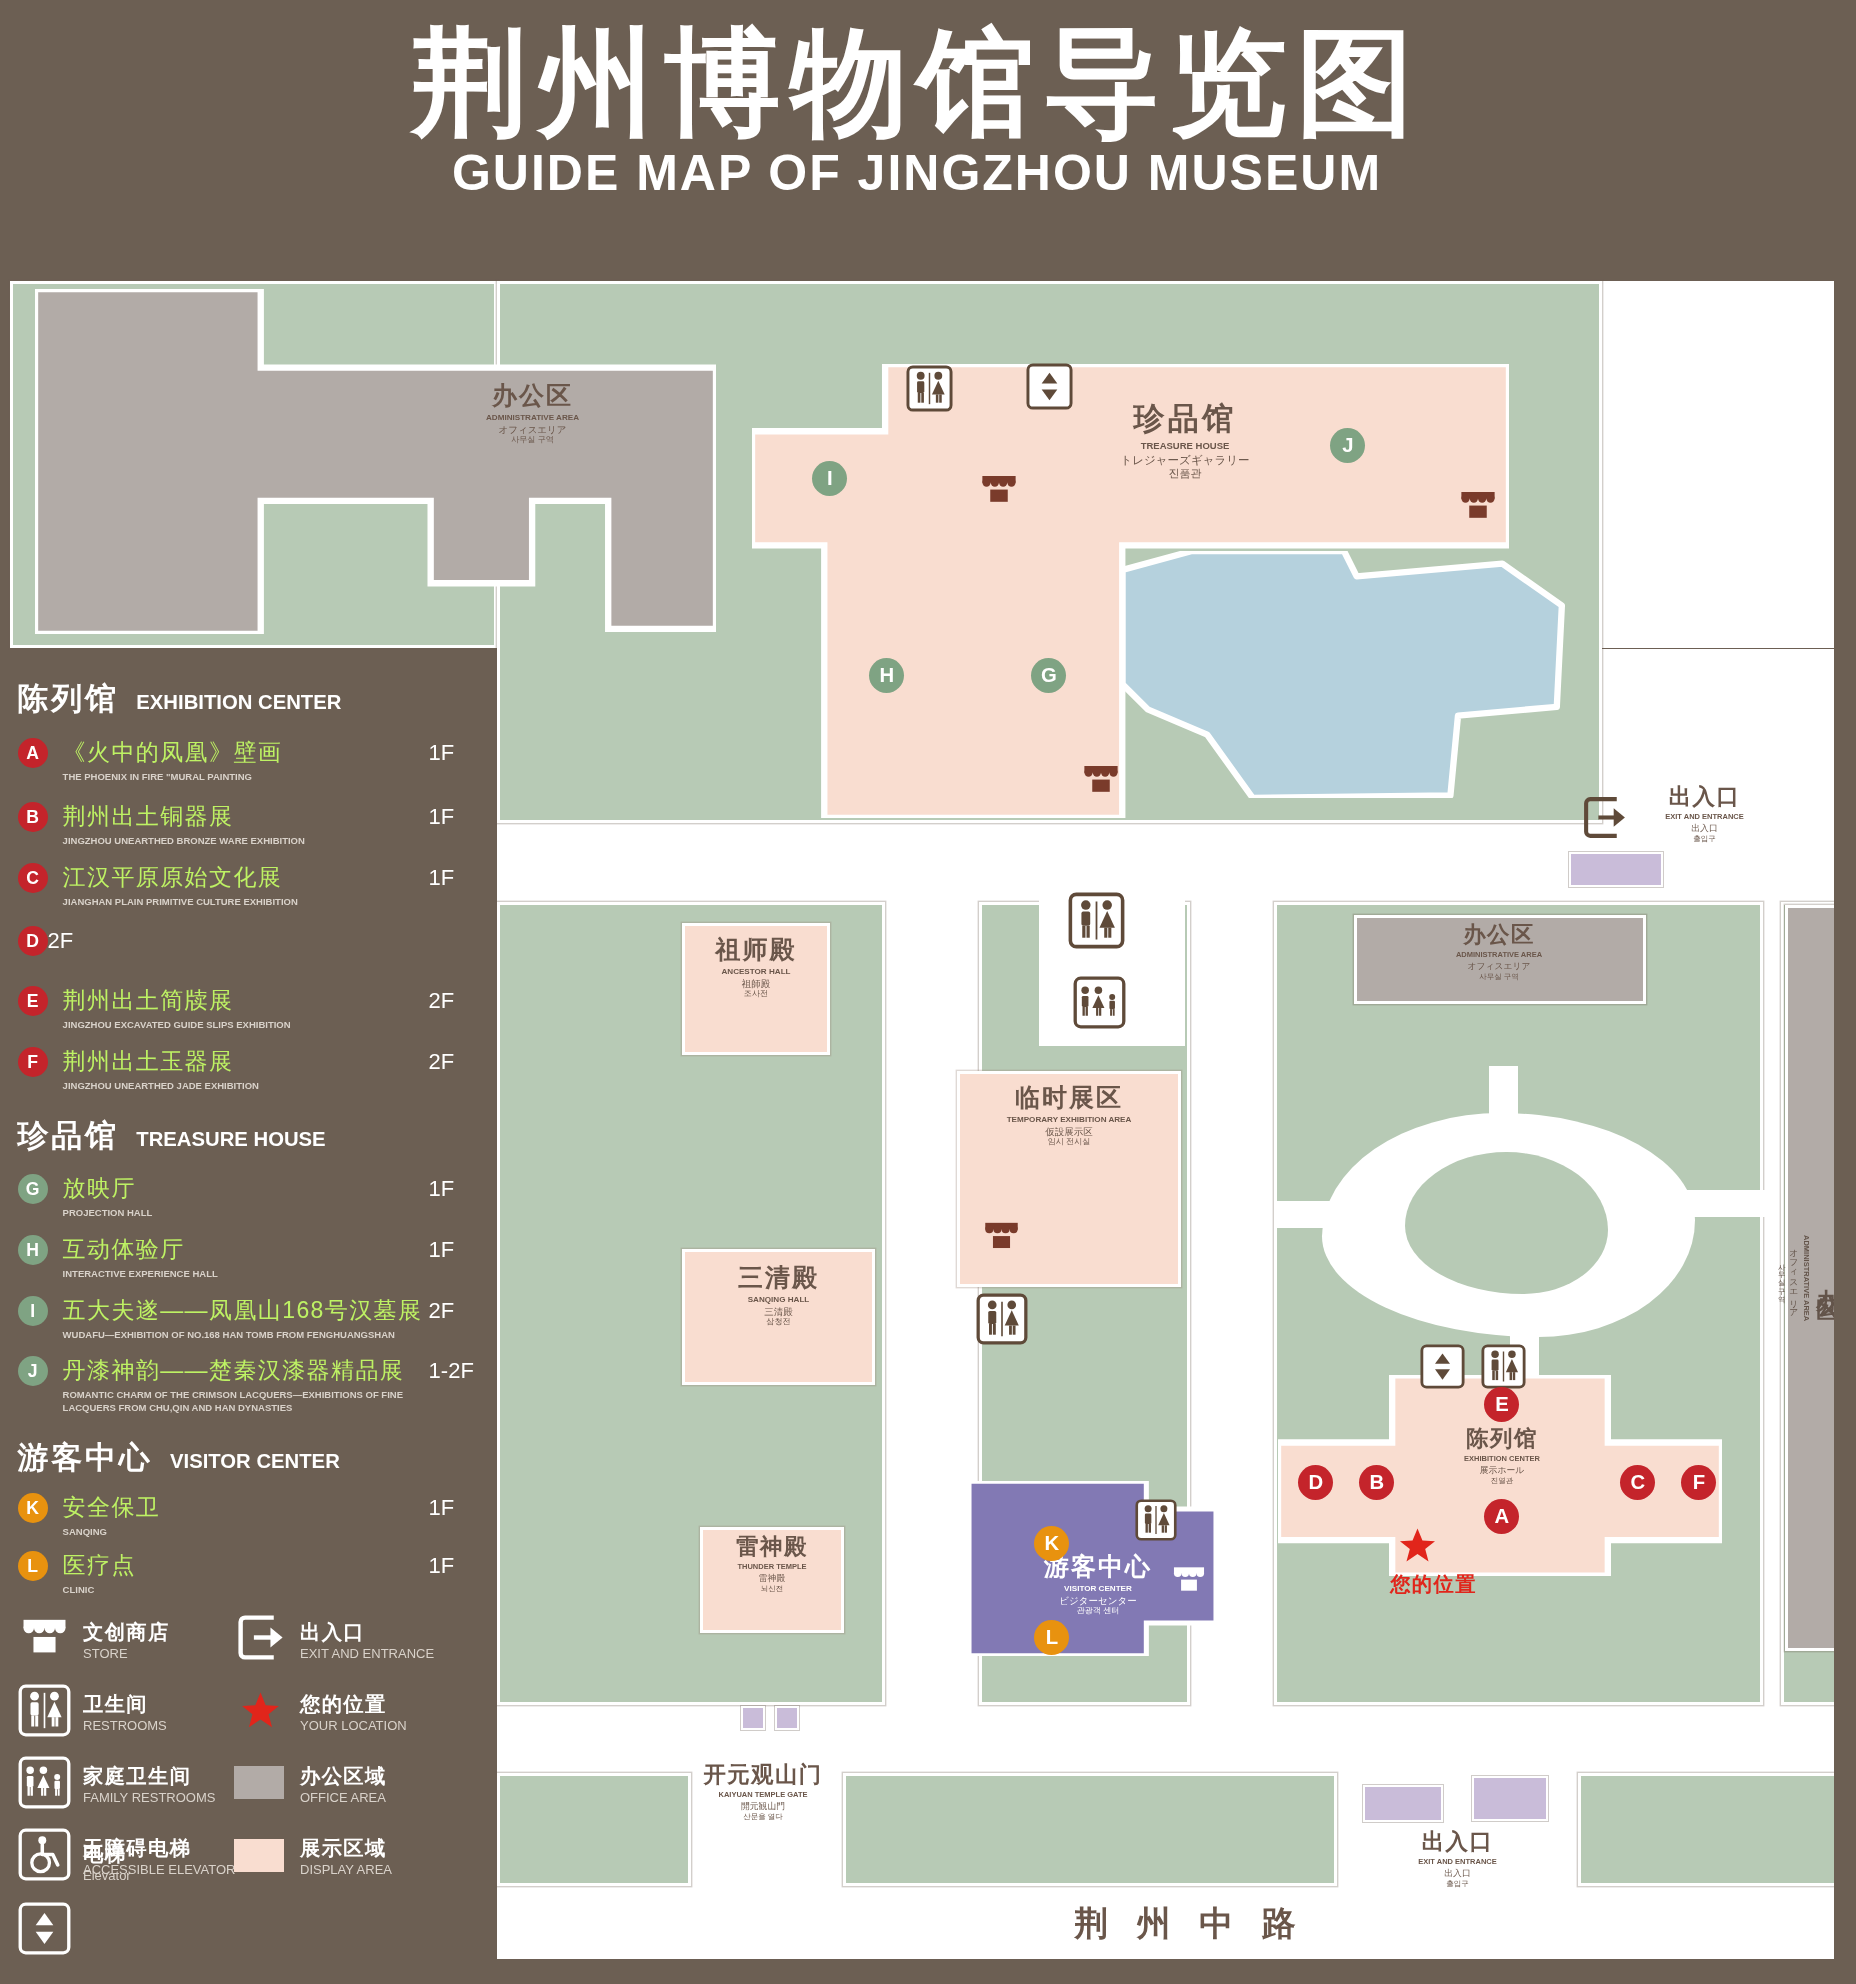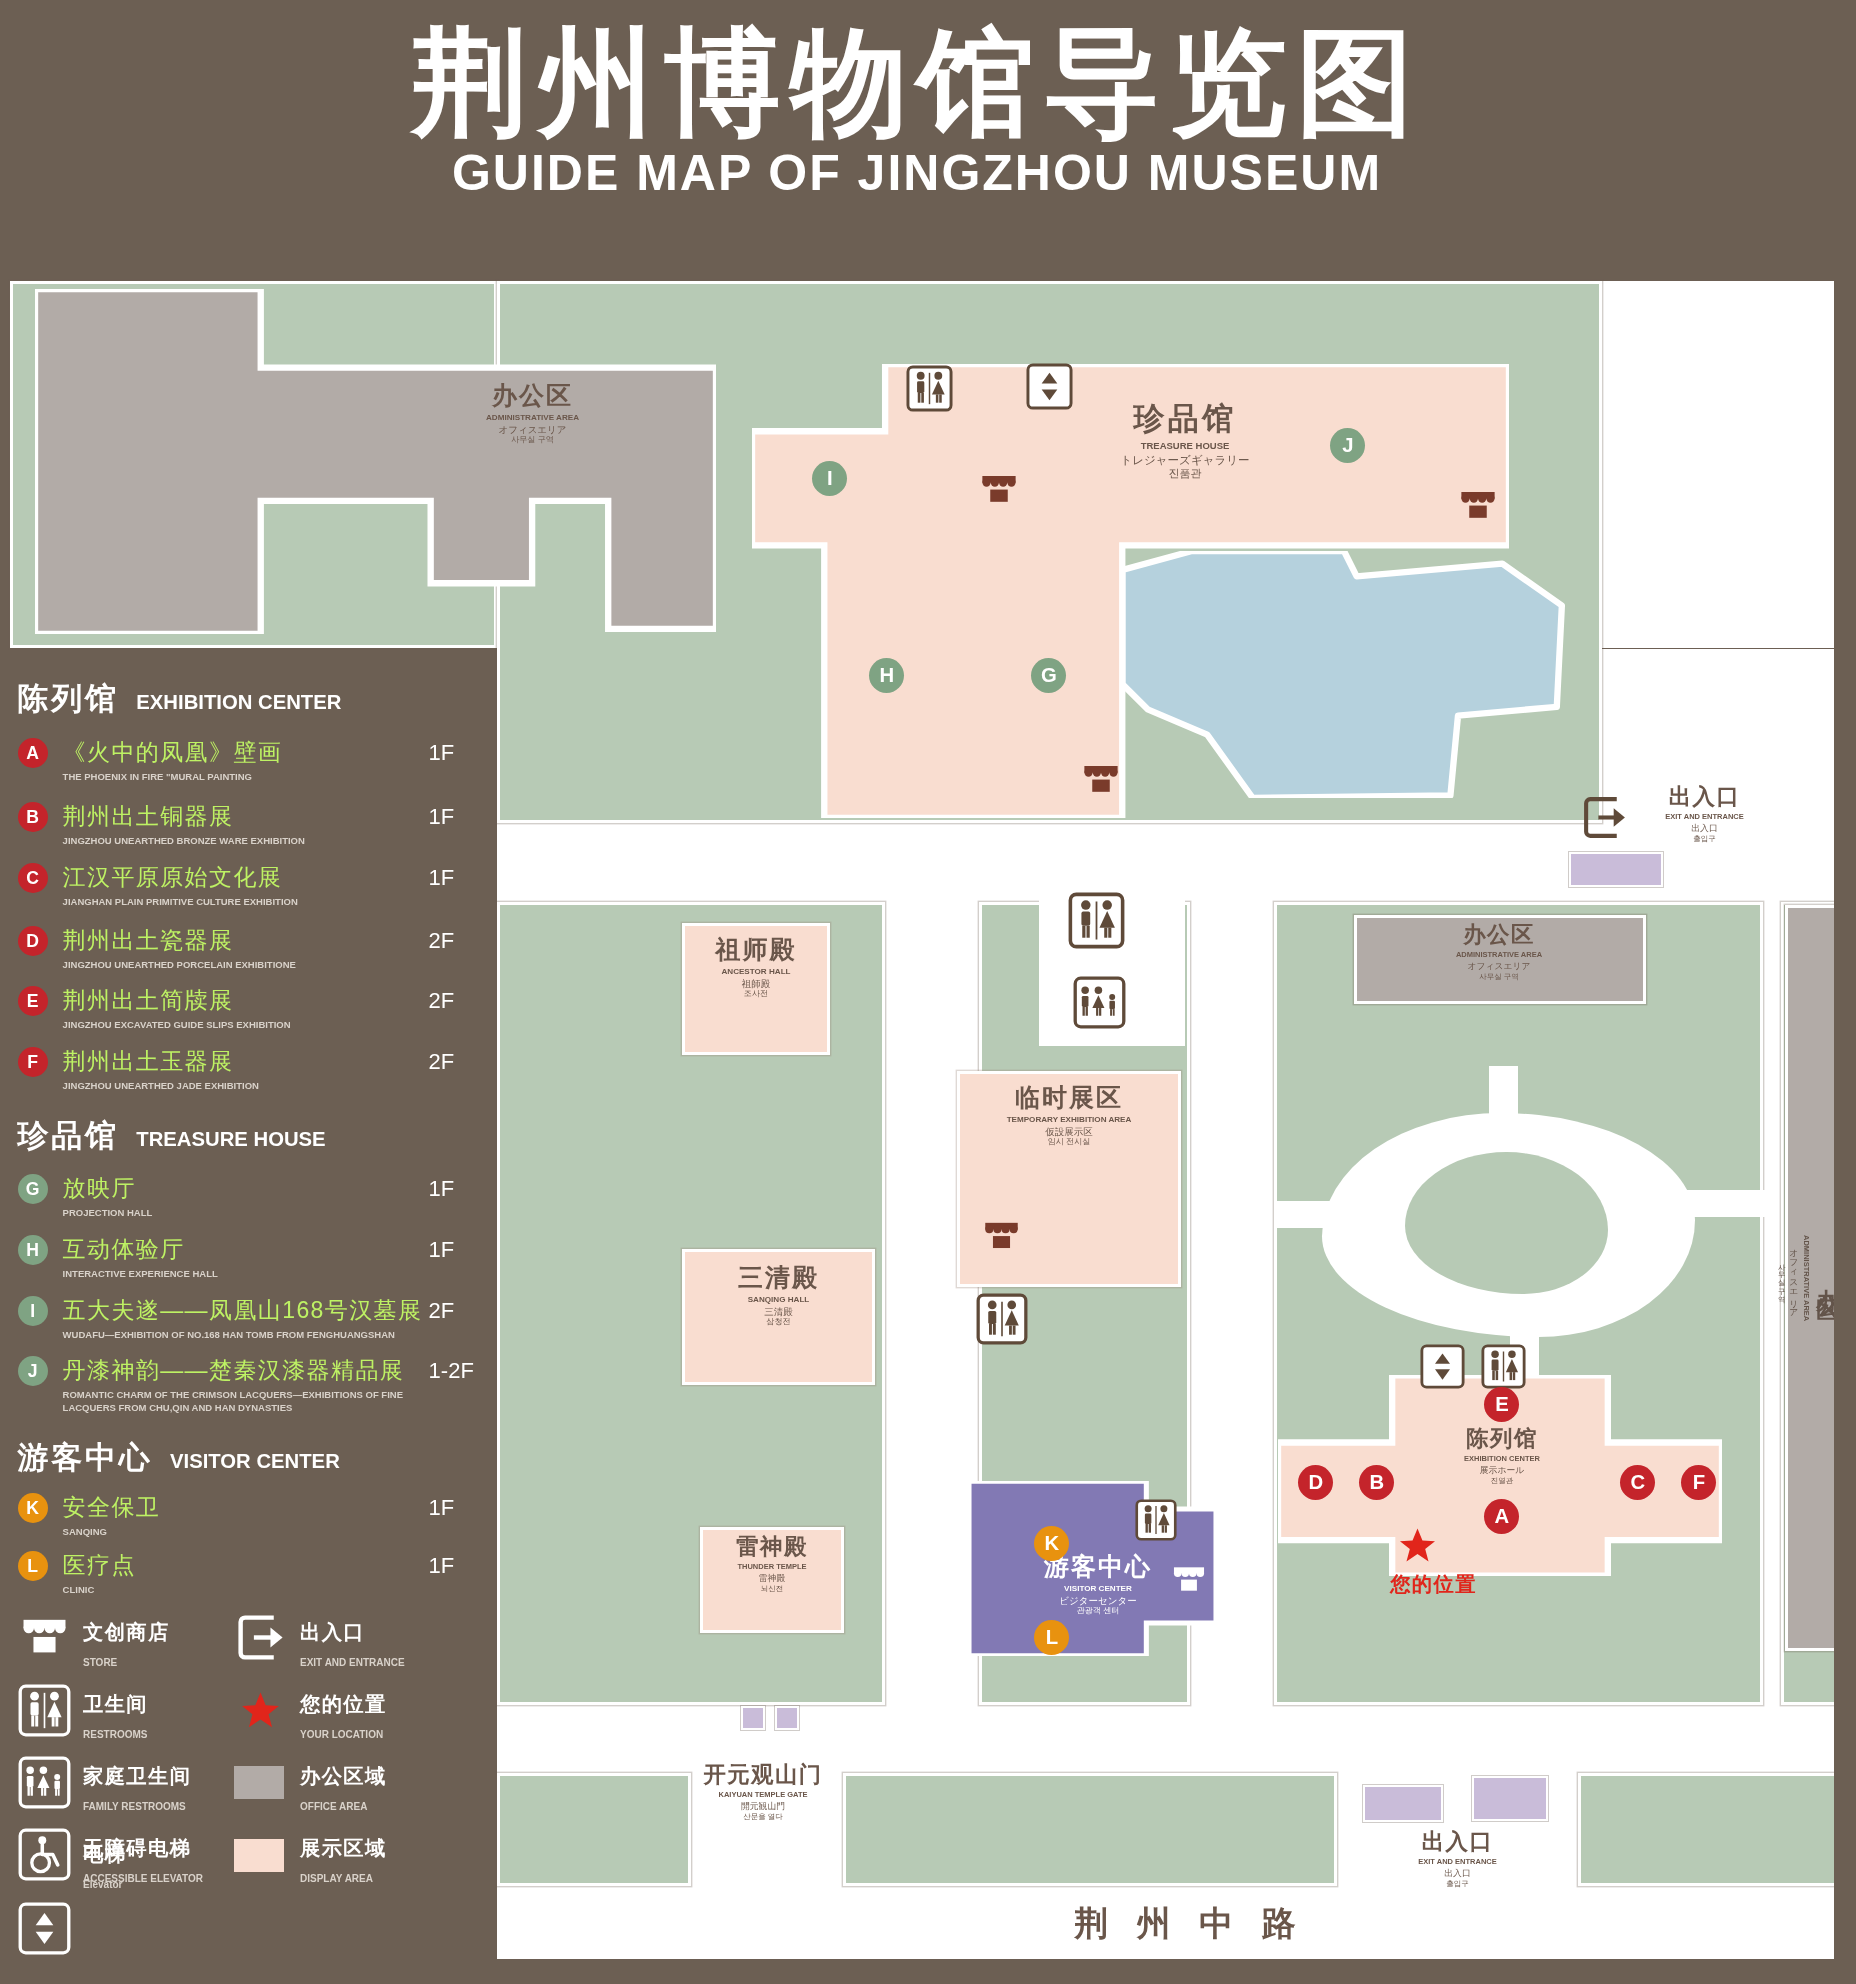--- a/index.html
+++ b/index.html
@@ -67,21 +67,21 @@
   .lg-hdr-zh{font-size:31px;font-weight:bold;letter-spacing:2.7px}
   .lg-hdr-en{font-size:20.3px;font-weight:bold}
   .lg-item{position:absolute;left:17.6px;width:479px;display:flex;align-items:flex-start}
   .lg-item .marker{position:relative;margin:1.4px 0 0 0;width:30px;height:30px;font-size:17.6px;flex:none}
   .lg-text{margin-left:15px;width:366px;flex:none}
   .lg-zh{font-size:23px;color:#bef264;letter-spacing:1.4px}
   .lg-en{font-size:9.5px;color:#d9d2ca;font-weight:bold;margin-top:3.4px;line-height:1.3}
   .lg-floor{font-size:22px;color:#fff;margin-top:2.7px;flex:none}
   .lg-sym-label{position:absolute;color:#fff}
   .lg-sym-zh{font-size:20.3px;font-weight:bold;letter-spacing:1.4px}
-  .lg-sym-en{font-size:10px;font-weight:bold;color:#d9d2ca;margin-top:11px}
+  .lg-sym-en{font-size:13px;font-weight:normal;color:#d9d2ca;margin-top:0}
   .swatch{position:absolute;width:50px;height:33px}
   .swatch-office{background:#b2aba7}
   .swatch-display{background:#f9ddd0}
   .your-location-text{position:absolute;color:#e1251b;font-weight:bold;font-size:20.3px;letter-spacing:1.4px;text-align:center}
 </style>
 </head>
 <body>
 
 <div id="canvas">
 
@@ -405,24 +405,20 @@
     <div class="lg-item" style="top:862px">
       <span class="marker red">C</span>
       <span class="lg-text">
           <span class="lg-zh" style="display:block">江汉平原原始文化展</span>
           <span class="lg-en" style="display:block">JIANGHAN PLAIN PRIMITIVE CULTURE EXHIBITION</span>
         </span>
       <span class="lg-floor">1F</span>
     </div>
     <div class="lg-item" style="top:925px">
       <span class="marker red">D</span>
-      <span class="lg-text">
-          <span class="lg-zh" style="display:block">荆州出土瓷器展</span>
-          <span class="lg-en" style="display:block">JINGZHOU UNEARTHED PORCELAIN EXHIBITIONE</span>
-        </span>
       <span class="lg-floor">2F</span>
     </div>
     <div class="lg-item" style="top:985px">
       <span class="marker red">E</span>
       <span class="lg-text">
           <span class="lg-zh" style="display:block">荆州出土简牍展</span>
           <span class="lg-en" style="display:block">JINGZHOU EXCAVATED GUIDE SLIPS EXHIBITION</span>
         </span>
       <span class="lg-floor">2F</span>
     </div>

